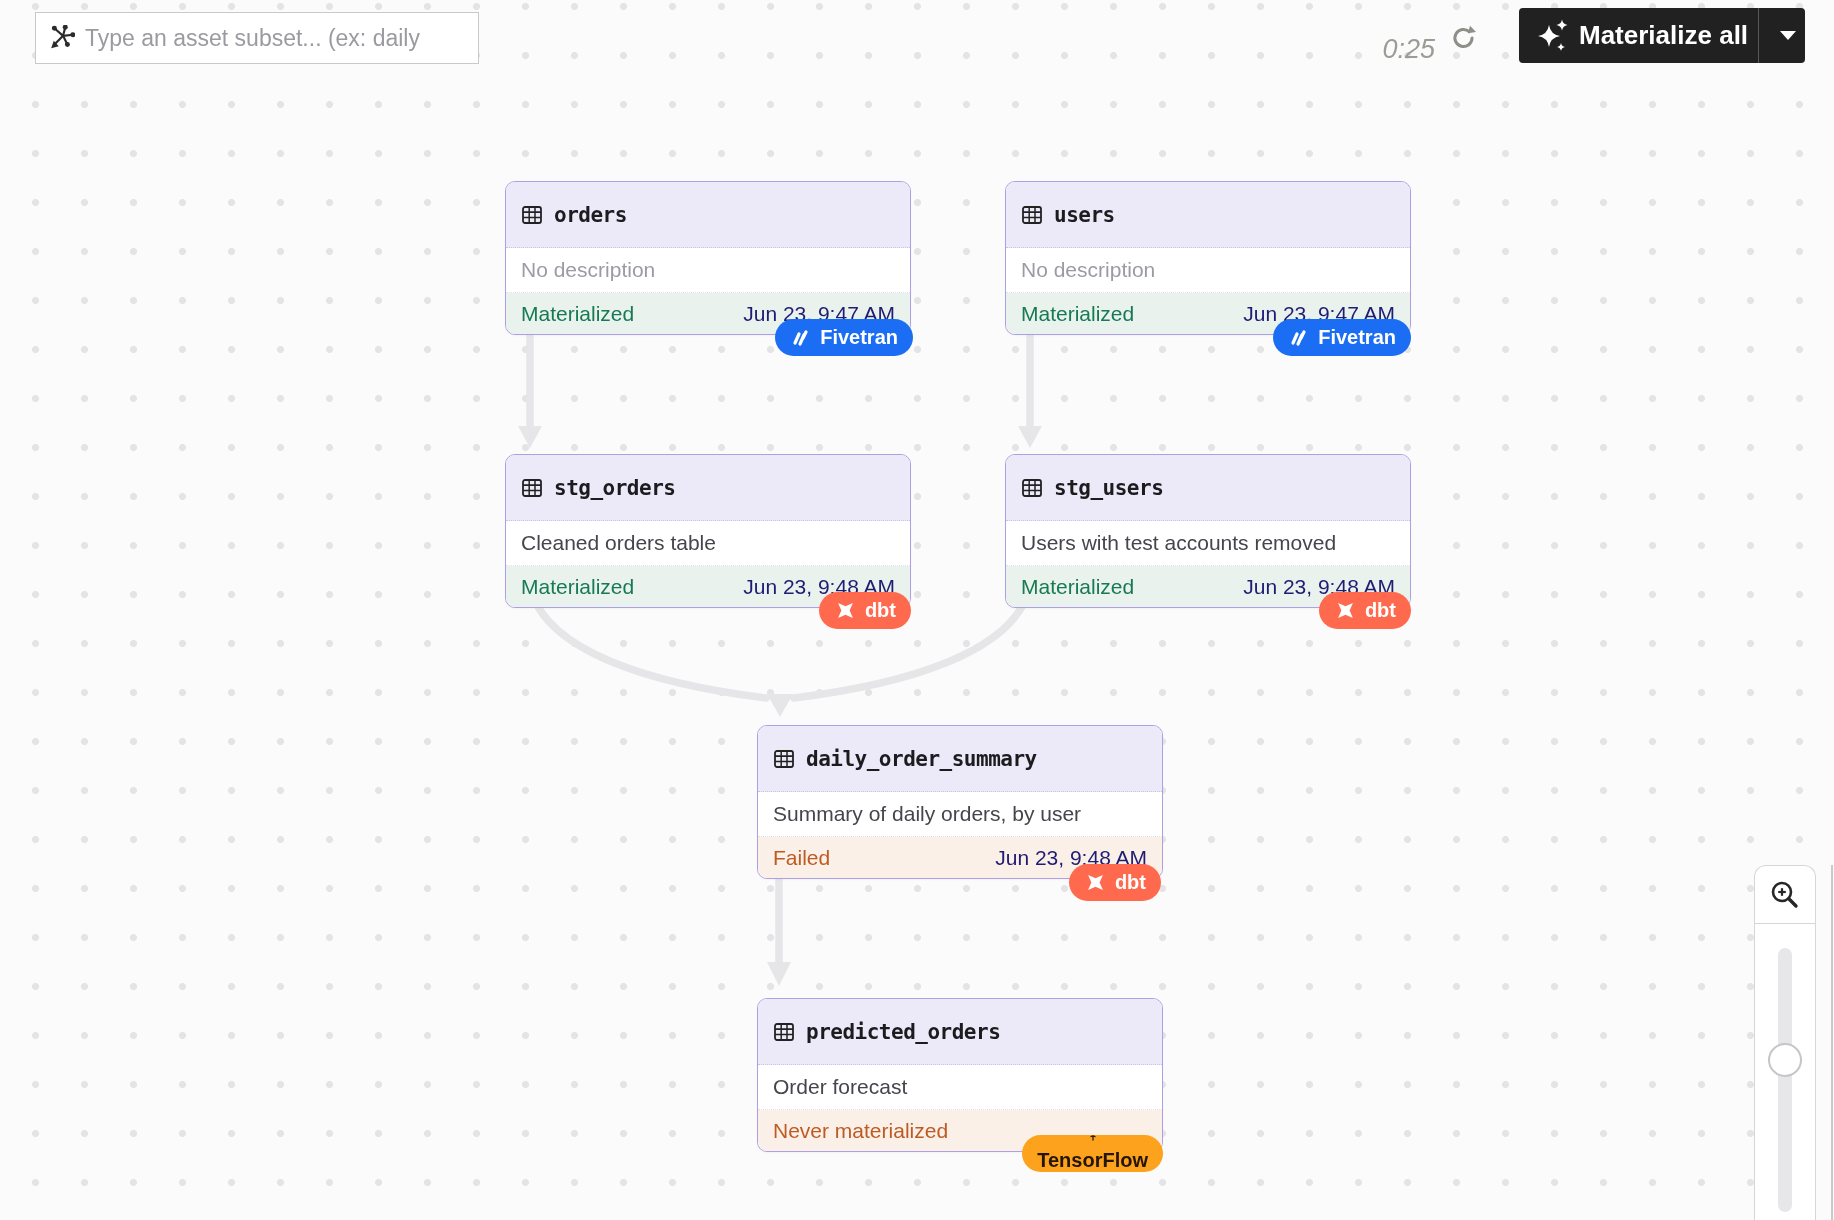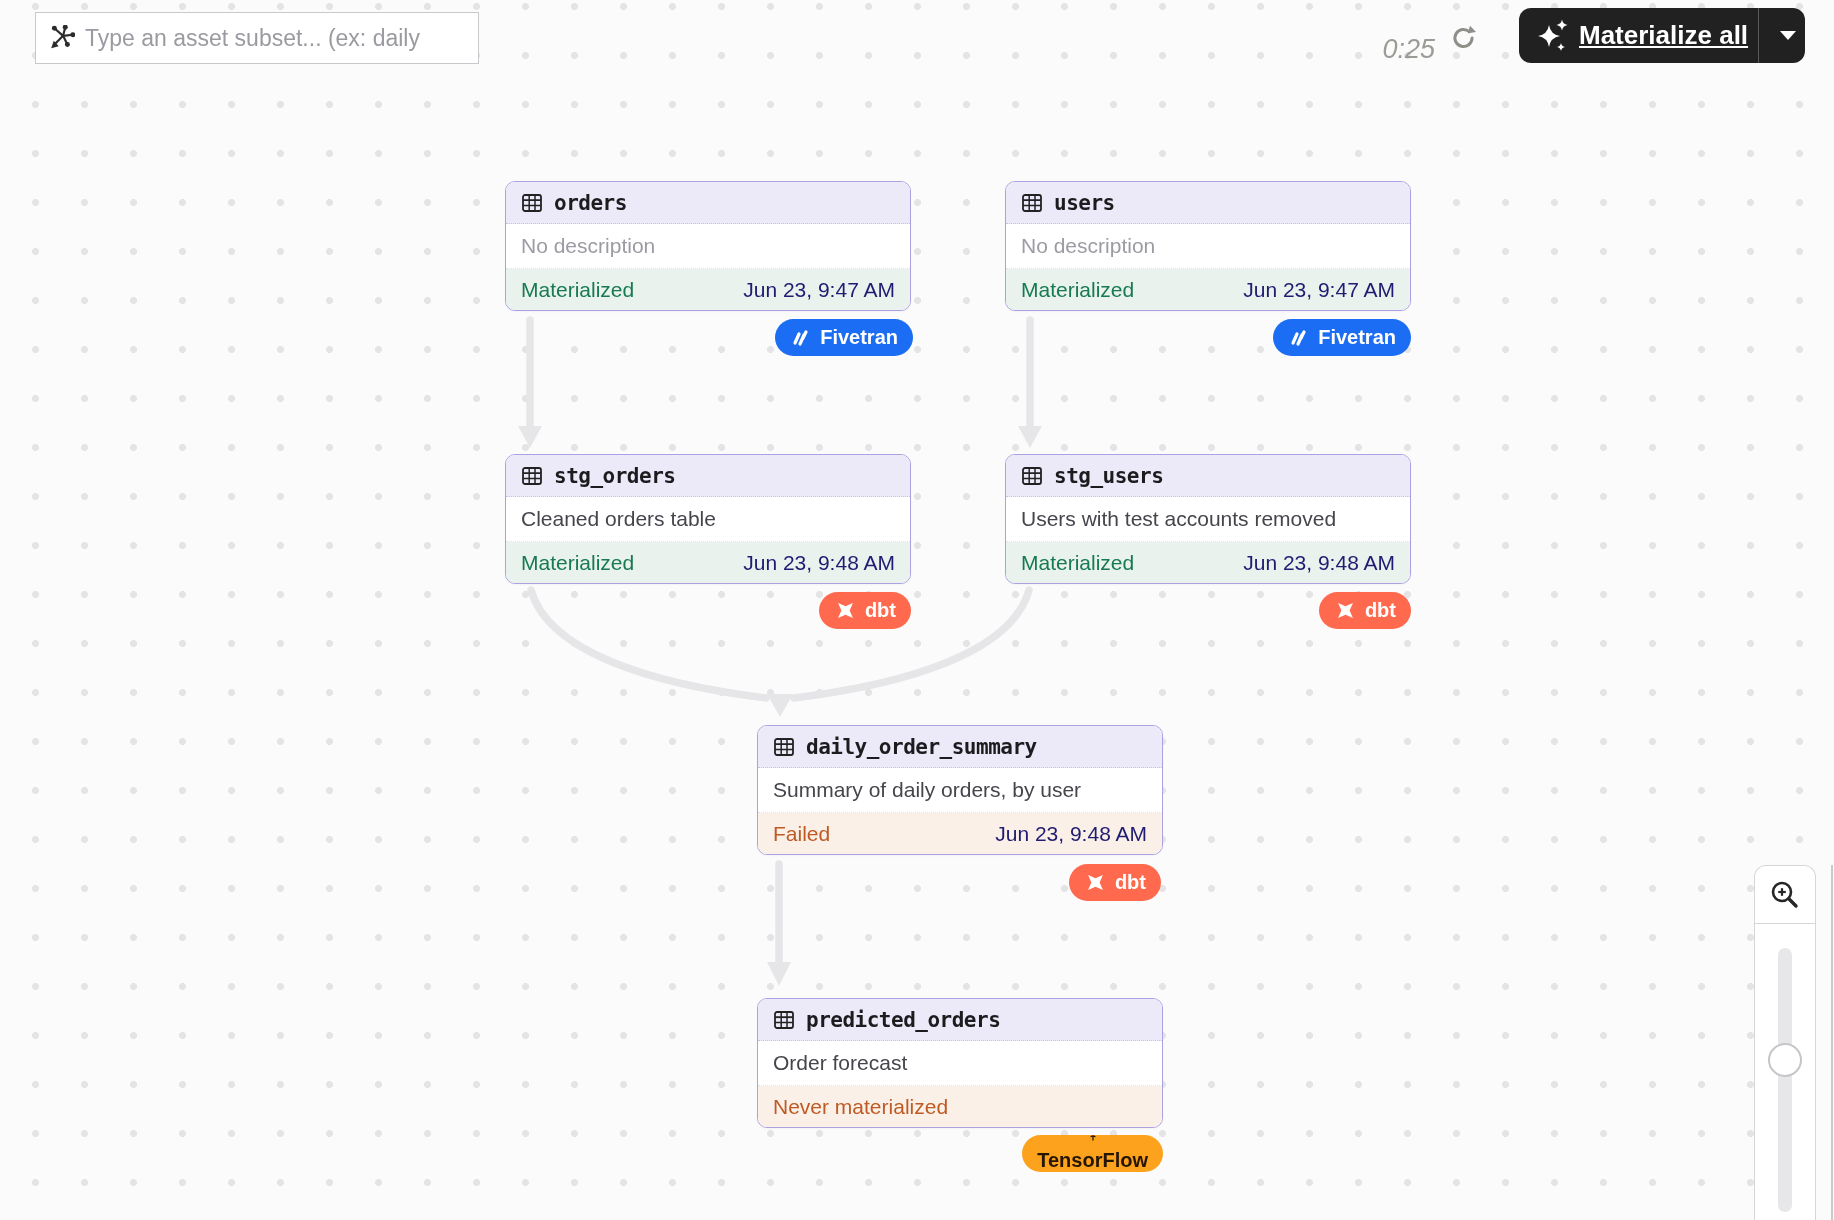--- a/index.html
+++ b/index.html
@@ -11,31 +11,31 @@
   
   .search-wrap{position:absolute;left:35px;top:12px;width:444px;height:52px;background:#fff;
     border:1.5px solid #C9C9CD;border-radius:0;display:flex;align-items:center;box-sizing:border-box;}
   .search-wrap svg{margin:0 10px 0 13px;flex:0 0 auto;}
   .search-input{border:none;outline:none;background:transparent;font-size:23px;color:#3c3c43;
     width:100%;height:100%;font-family:"Liberation Sans",sans-serif;padding:0;}
   .search-input::placeholder{color:#9A9AA0;}
   .timer{position:absolute;left:1355px;top:34px;width:80px;text-align:right;font-size:27px;color:#9C9C96;font-style:italic;}
   .refresh-btn{position:absolute;left:1447px;top:21px;width:34px;height:34px;border:none;background:transparent;
     padding:0;cursor:pointer;display:flex;align-items:center;justify-content:center;}
-  .mat-btn{position:absolute;left:1519px;top:8px;width:286px;height:55px;background:#212121;border-radius:12px;
-    display:flex;align-items:stretch;color:#fff;text-decoration:underline;}
+  .mat-btn{position:absolute;left:1519px;top:8px;width:286px;height:55px;background:#212121;border-radius:4px;
+    display:flex;align-items:stretch;color:#fff;}
   .mat-main{display:flex;align-items:center;gap:8px;padding:0 10px 0 14px;flex:1;cursor:pointer;}
   .mat-label{font-size:26px;font-weight:600;white-space:nowrap;}
   .mat-caret{flex:0 0 58px;display:flex;align-items:center;justify-content:center;
     border-left:1px solid rgba(255,255,255,0.25);cursor:pointer;}
 
   
   .node{position:absolute;width:406px;background:#fff;border:1.5px solid #ADA1E4;border-radius:10px;
     overflow:hidden;box-sizing:border-box;box-shadow:0 1px 2px rgba(40,30,100,0.04);cursor:pointer;}
-  .node-header{height:41px;background:#ECEAF9;display:flex;align-items:center;gap:11px;padding:0 15px;
+  .node-header{height:41px;background:#ECEAF9;display:flex;align-items:center;gap:11px;padding:12px 15px;
     border-bottom:1px dotted #C7C0EA;}
   .node-title{font-family:"DejaVu Sans Mono",monospace;font-weight:700;font-size:21px;color:#1C1C1F;letter-spacing:-0.5px;}
   .node-desc{height:44px;display:flex;align-items:center;padding:0 15px;font-size:21px;color:#45454C;
     border-bottom:1px dotted #E2DFF2;background:#fff;}
   .node-desc.muted{color:#9B9BA3;text-align:center;}
   .node-status{height:41px;display:flex;align-items:center;justify-content:space-between;padding:0 15px;font-size:21px;}
   .node-status.success{background:#E9F2ED;}
   .node-status.success .status-label{color:#177A52;}
   .node-status.warn{background:#FAF0E8;}
   .node-status.warn .status-label{color:#BE5A22;}

